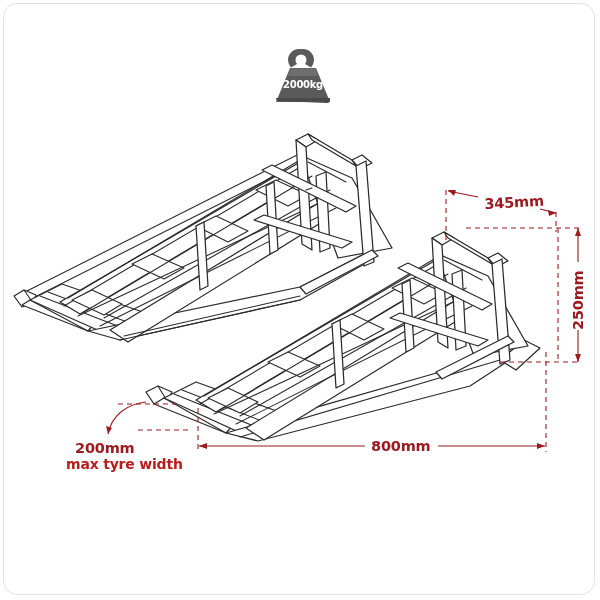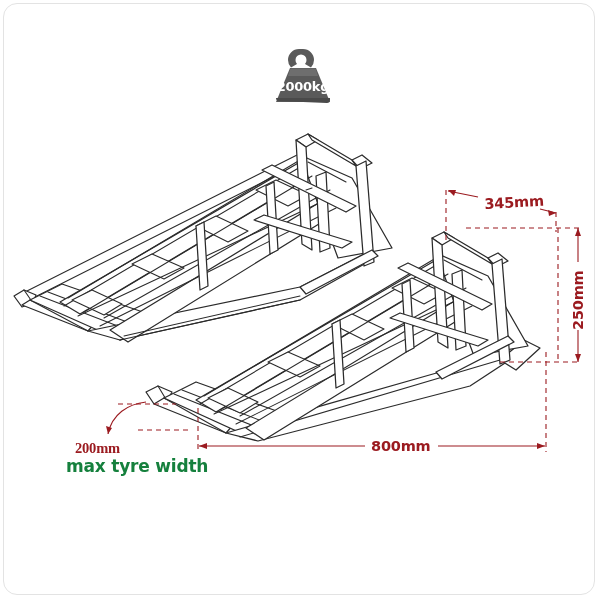--- a/index.html
+++ b/index.html
@@ -22,33 +22,33 @@
     pointer-events:none;
   }
   svg.art{position:absolute;left:0;top:0;width:600px;height:600px;}
   .lbl{
     position:absolute;
     font-weight:bold;
     white-space:nowrap;
     letter-spacing:-0.2px;
   }
   .dim{color:#9b1b20;font-size:14.5px;}
-  .sub{color:#15803d;font-size:17px;text-align:center;line-height:1.12;}
+  .sub{color:#b91c1c;font-size:14px;text-align:center;line-height:1.12;}
   #lbl345{left:484px;top:196px;transform:rotate(-3.2deg);transform-origin:left top;}
   #lbl250{left:570px;top:330px;transform:rotate(-90deg);transform-origin:left top;}
   #lbl800{left:371px;top:438px;text-align:right;}
-  #lbl200{left:75px;top:440px;font-family:Liberation Serif, serif;}
+  #lbl200{left:75px;top:440px;}
   #lblsub{left:66px;top:457px;width:96px;}
   #wt{
     position:absolute;left:272px;top:46px;width:62px;height:58px;
   }
   #wt .kg{
     position:absolute;left:0;top:33px;width:62px;
     text-align:center;color:#ffffff;
-    font-size:13px;font-weight:bold;
+    font-size:10px;font-weight:bold;
     letter-spacing:-0.3px;
   }
 </style>
 </head>
 <body>
 
 <div id="stage">
 
   <div id="frame"></div>
 

